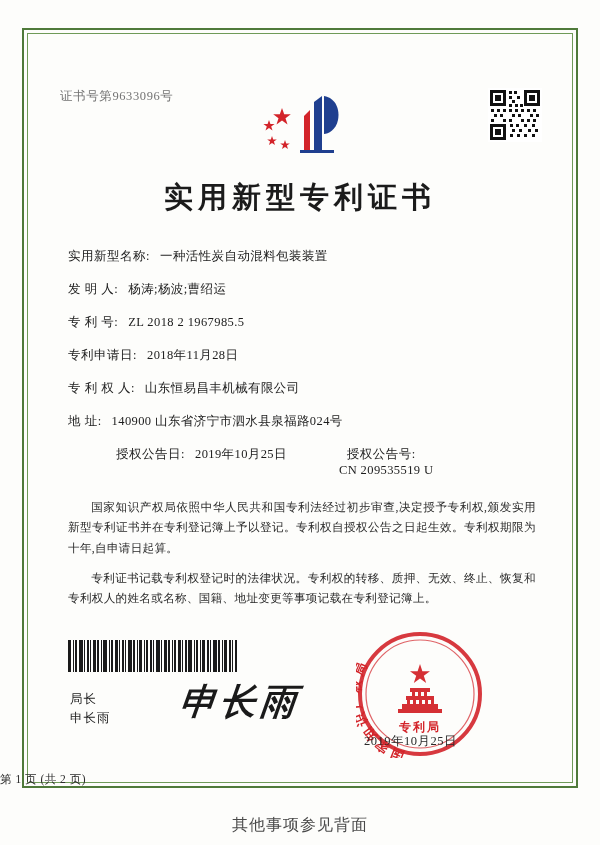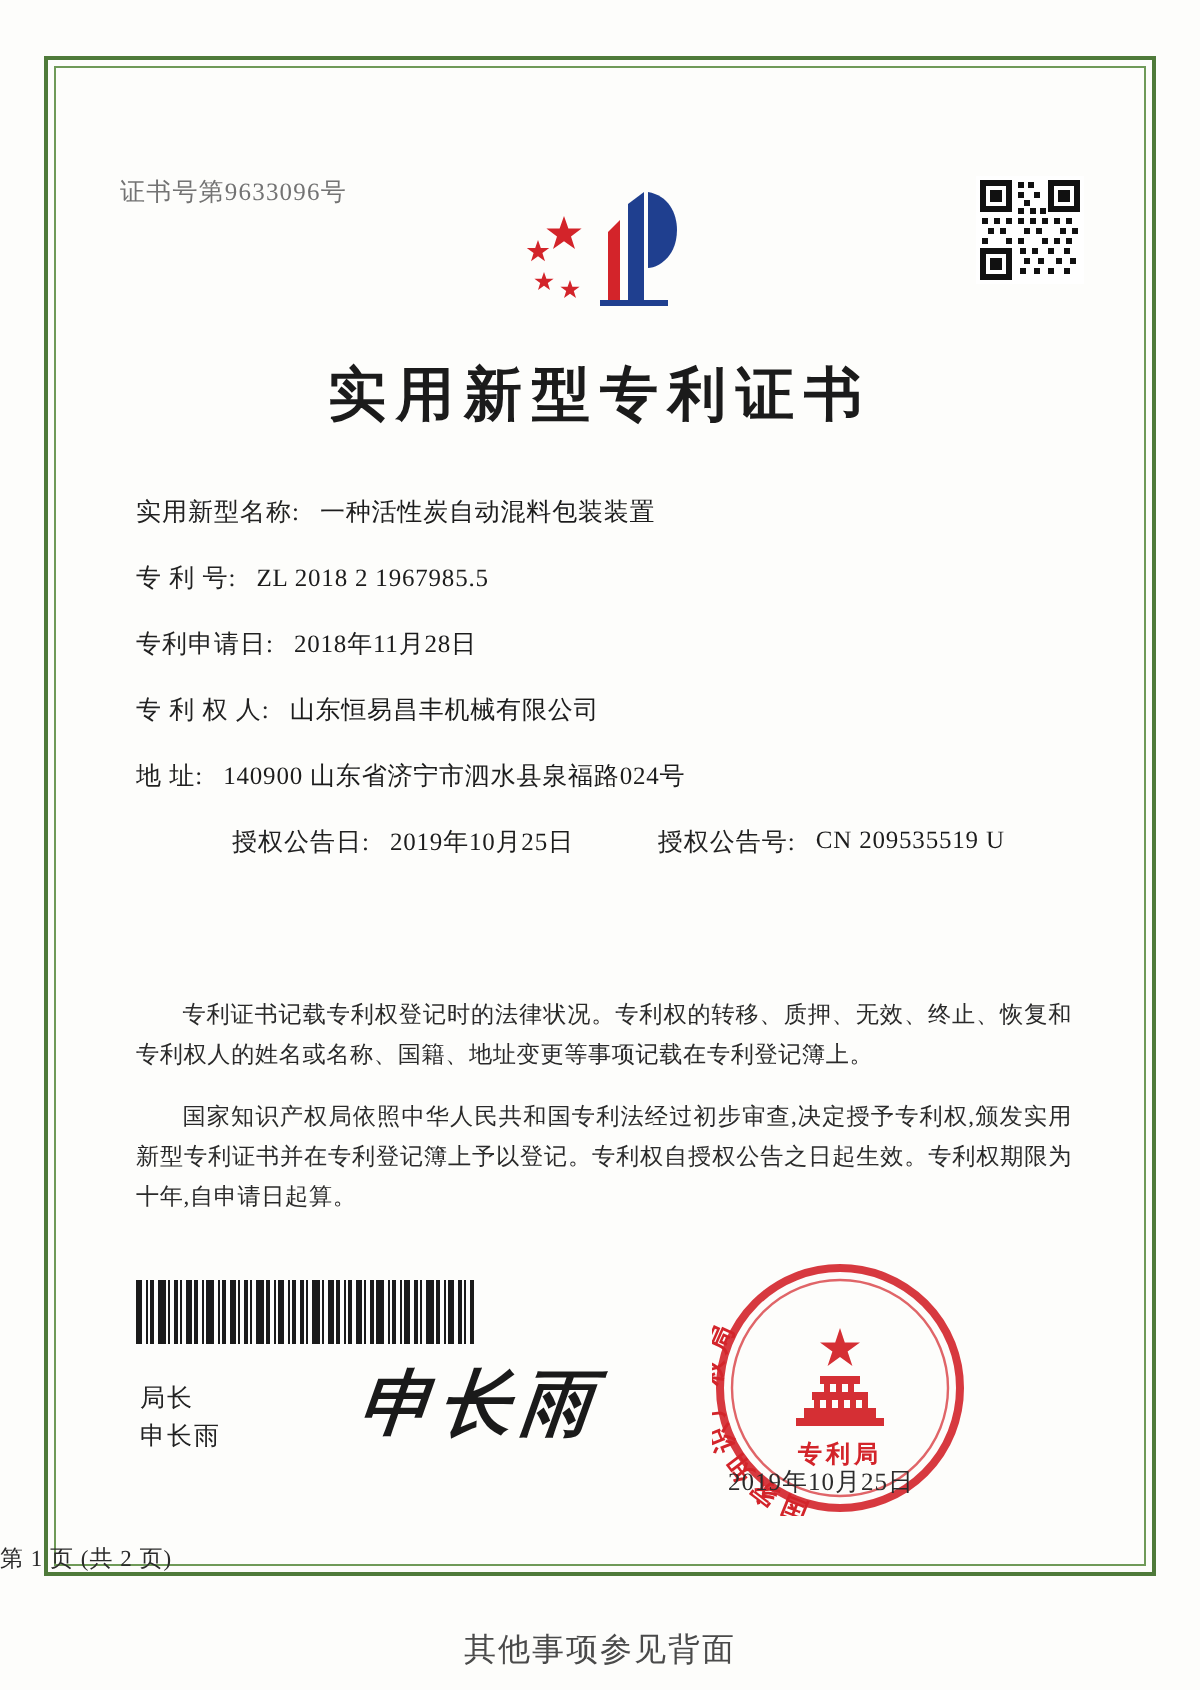--- a/index.html
+++ b/index.html
@@ -111,22 +111,23 @@
   .fvalue {
     flex: 1 1 auto;
     margin-left: 10px;
     color: #1c1c1c;
     letter-spacing: 0.4px;
   }
   .frow.double { justify-content: flex-start; margin-left: 48px; }
   .frow .seg2 {
     margin-left: 42px;
     display: flex;
-    align-items: flex-start;
+    align-items: center;
     white-space: nowrap;
+    flex-direction: column;
   }
   .frow .seg2 .flabel { }
   .frow .seg2 .fvalue { margin-left: 10px; }
 
   
   .paras {
     position: absolute;
     left: 68px;
     top: 498px;
     width: 468px;
@@ -305,20 +306,24 @@
   </div>
 
   <div class="title">实用新型专利证书</div>
 
   <div class="fields">
     <div class="frow">
       <span class="flabel">实用新型名称:</span>
       <span class="fvalue">一种活性炭自动混料包装装置</span>
     </div>
     <div class="frow">
+      <span class="flabel">发  明  人:</span>
+      <span class="fvalue">杨涛;杨波;曹绍运</span>
+    </div>
+    <div class="frow">
       <span class="flabel">专  利  号:</span>
       <span class="fvalue">ZL 2018 2 1967985.5</span>
     </div>
     <div class="frow">
       <span class="flabel">专利申请日:</span>
       <span class="fvalue">2018年11月28日</span>
     </div>
     <div class="frow">
       <span class="flabel">专 利 权 人:</span>
       <span class="fvalue">山东恒易昌丰机械有限公司</span>
@@ -331,22 +336,22 @@
       <span class="flabel">授权公告日:</span>
       <span class="fvalue" style="flex:0 0 auto;">2019年10月25日</span>
       <span class="seg2">
         <span class="flabel">授权公告号:</span>
         <span class="fvalue">CN 209535519 U</span>
       </span>
     </div>
   </div>
 
   <div class="paras">
+    <p>国家知识产权局依照中华人民共和国专利法经过初步审查,决定授予专利权,颁发实用新型专利证书并在专利登记簿上予以登记。专利权自授权公告之日起生效。专利权期限为十年,自申请日起算。</p>
     <p>专利证书记载专利权登记时的法律状况。专利权的转移、质押、无效、终止、恢复和专利权人的姓名或名称、国籍、地址变更等事项记载在专利登记簿上。</p>
-    <p>国家知识产权局依照中华人民共和国专利法经过初步审查,决定授予专利权,颁发实用新型专利证书并在专利登记簿上予以登记。专利权自授权公告之日起生效。专利权期限为十年,自申请日起算。</p>
   </div>
 
   <div class="barcode">
     <span style="width:3px"></span>
       <span style="width:1px"></span>
       <span style="width:2px"></span>
       <span style="width:4px"></span>
     <span style="width:1px"></span>
       <span style="width:2px"></span>
       <span style="width:1px"></span>

